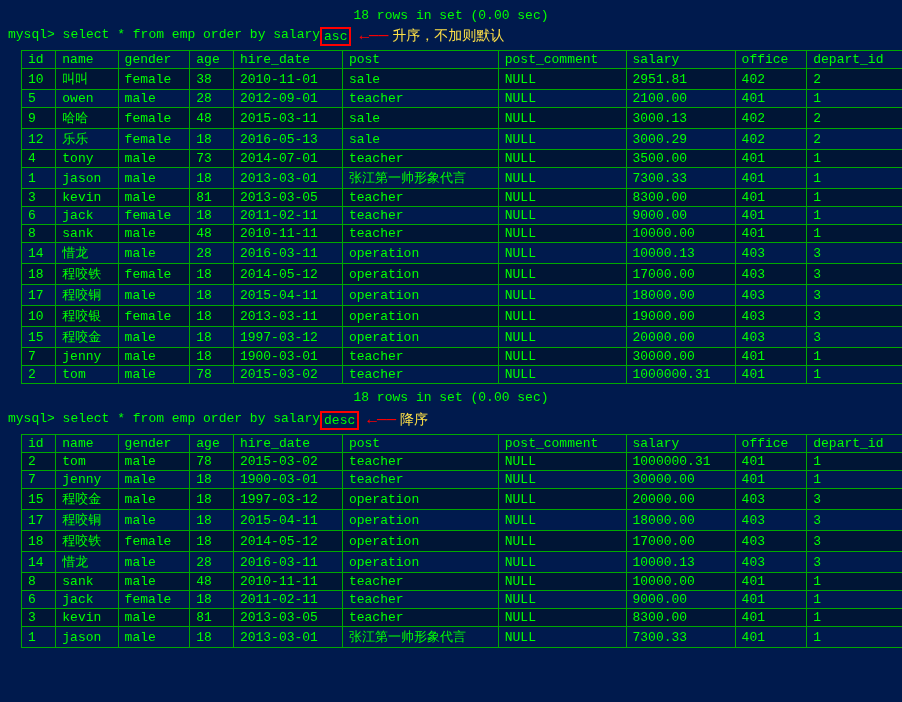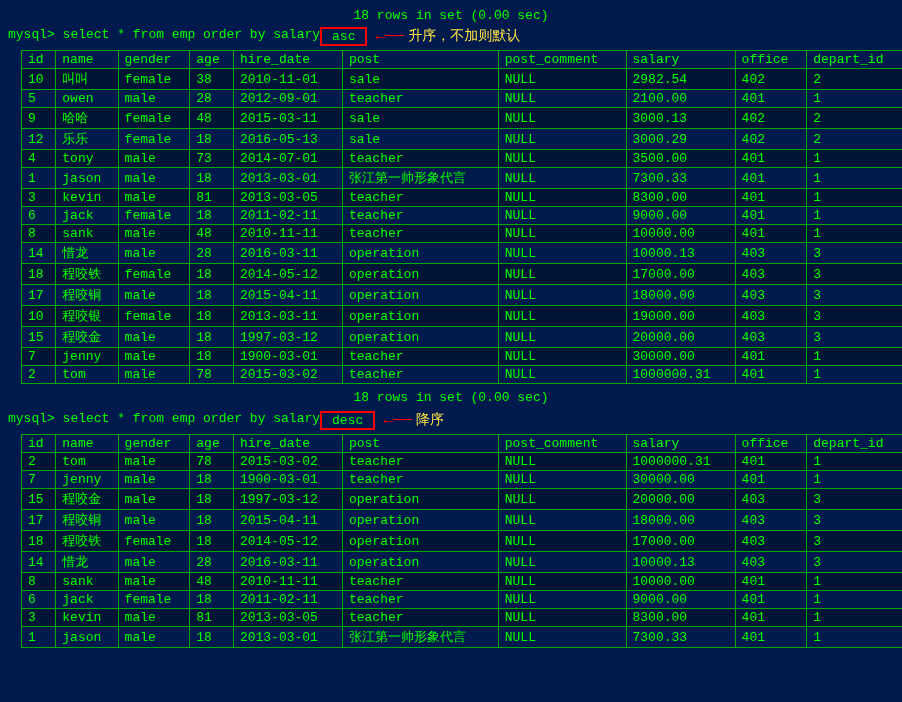--- a/index.html
+++ b/index.html
@@ -24,21 +24,21 @@
       align-items: flex-start;
       margin: 4px 0;
       position: relative;
     }
     .cmd-text {
       color: #00ff00;
     }
     .highlight-box {
       display: inline-block;
       border: 2px solid red;
-      padding: 0 10px;
+      padding: 0 2px;
       color: #00ff00;
       background-color: transparent;
     }
     .arrow-annotation {
       display: inline-flex;
       align-items: center;
       margin-left: 8px;
     }
     .arrow-line {
       display: inline-block;
@@ -116,21 +116,21 @@
     </thead>
     <tbody id="asc-tbody">
         <tr>
           <td>10</td>
           <td>叫叫</td>
           <td>female</td>
           <td>38</td>
           <td>2010-11-01</td>
           <td>sale</td>
           <td>NULL</td>
-          <td>2982.54</td>
+          <td>2951.81</td>
           <td>402</td>
           <td>2</td>
         </tr>
         <tr>
           <td>5</td>
           <td>owen</td>
           <td>male</td>
           <td>28</td>
           <td>2012-09-01</td>
           <td>teacher</td>

